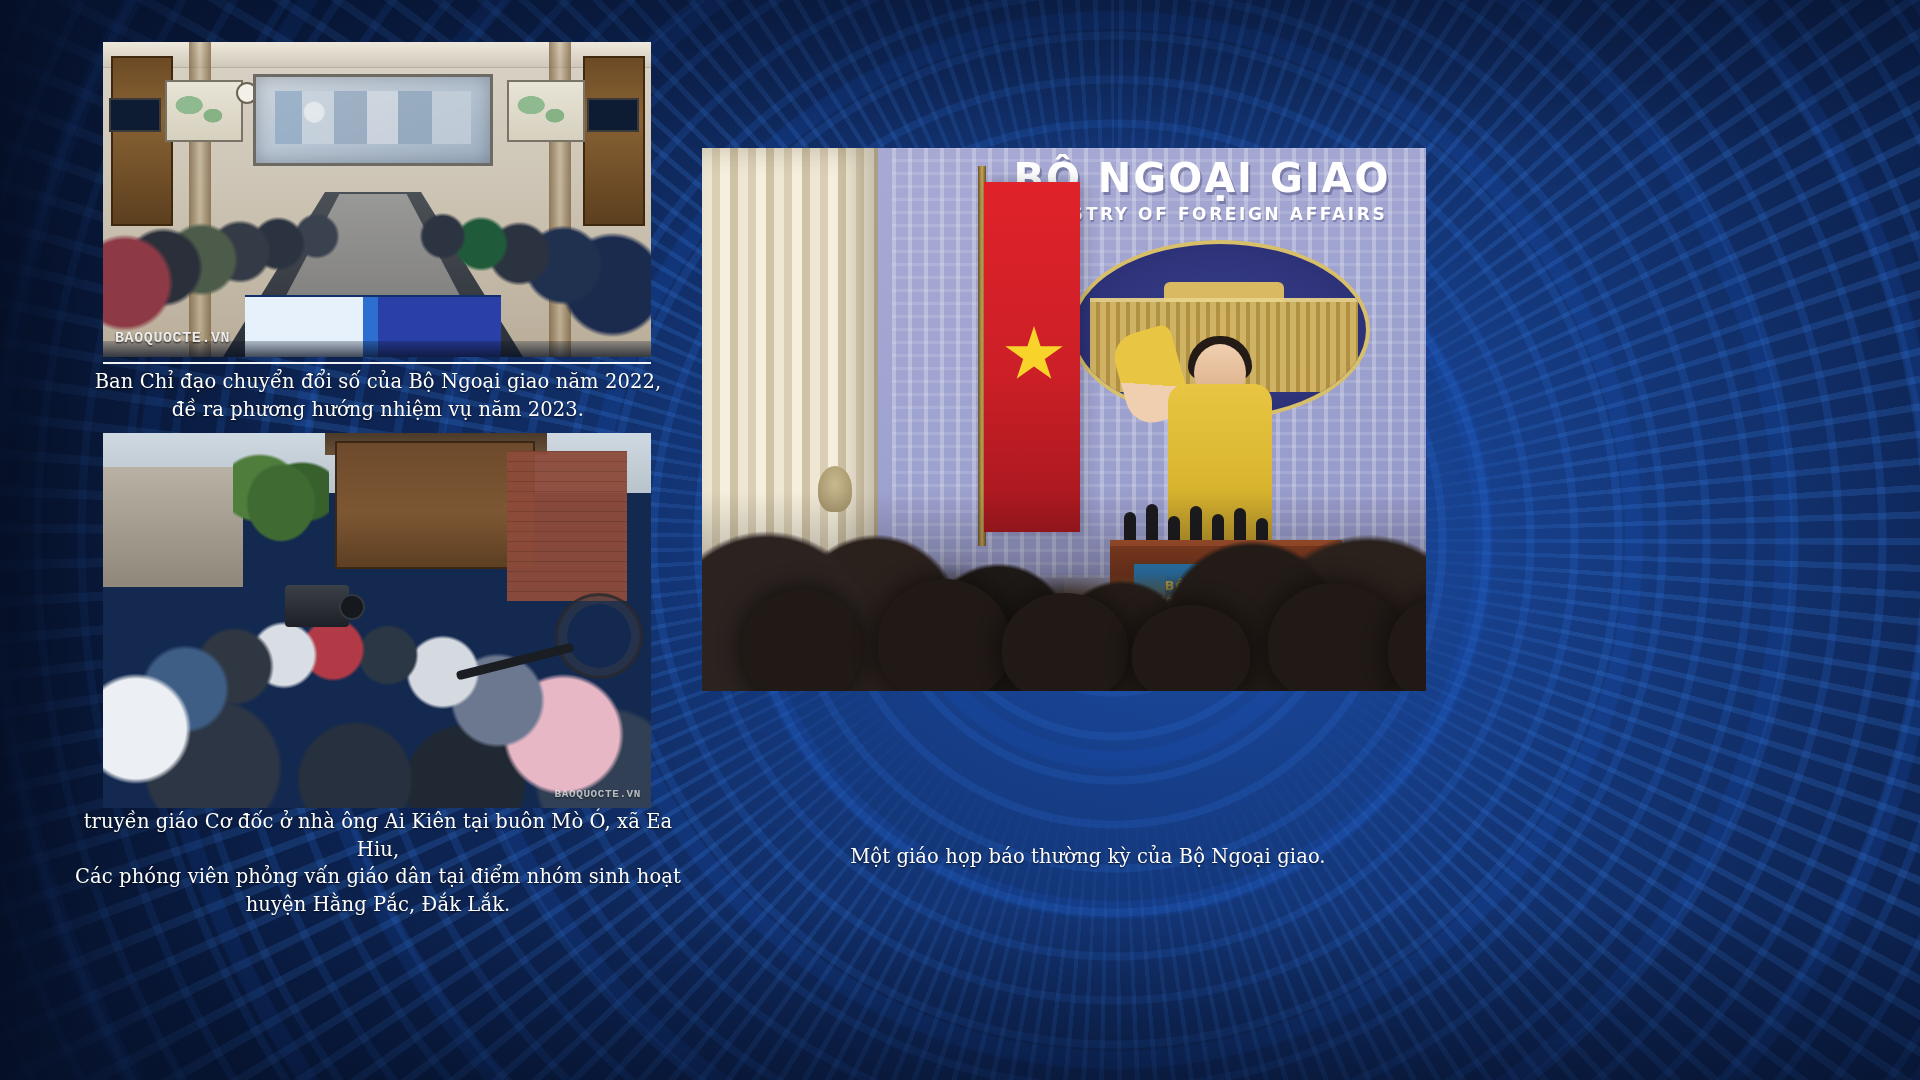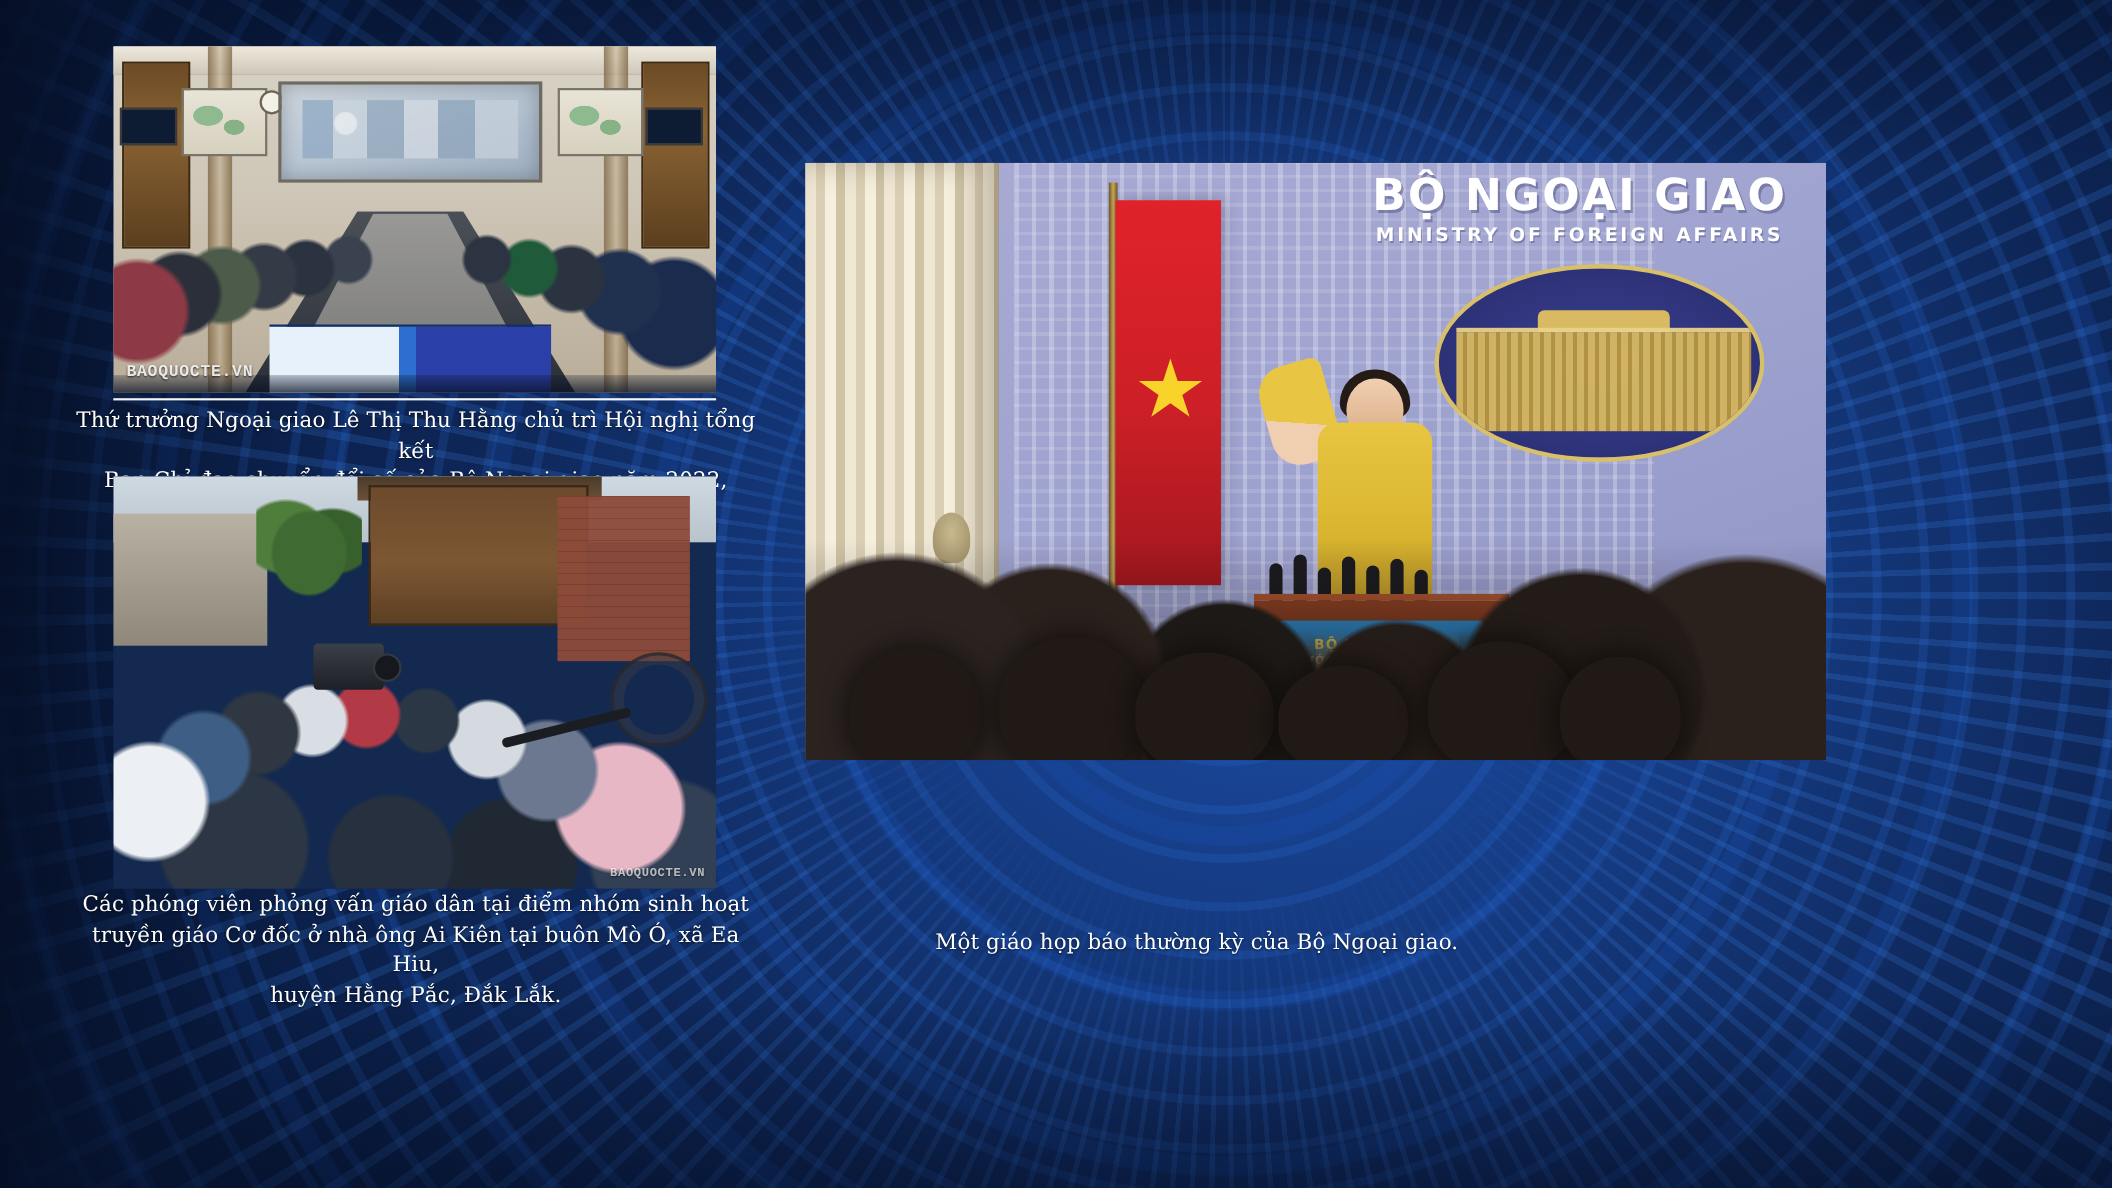--- a/index.html
+++ b/index.html
@@ -298,21 +298,21 @@
   .p2-cam:after{
     content:""; position:absolute; right:-16px; top:9px; width:22px; height:22px;
     border-radius:50%; background:#15181d; border:2px solid #343840;
   }
   .p2-mic{
     position:absolute; left:352px; top:224px; width:120px; height:9px;
     background:#1a1d22; transform: rotate(-14deg); border-radius:4px;
   }
 
   
-  #photo3 { left: 732px; top: 148px; width: 928px; height: 543px; }
+  #photo3 { left: 702px; top: 148px; width: 724px; height: 543px; }
   .p3-wall{
     position:absolute; inset:0;
     background: linear-gradient(160deg,#a9abd4 0%, #9fa3cf 45%, #8f93c4 100%);
   }
   .p3-pattern{
     position:absolute; left:190px; top:0; width:582px; height:430px;
     background:
       repeating-linear-gradient(90deg, rgba(255,255,255,.30) 0 4px, rgba(255,255,255,0) 4px 16px),
       repeating-linear-gradient(0deg, rgba(255,255,255,.16) 0 3px, rgba(255,255,255,0) 3px 13px);
     opacity:.85;
@@ -480,43 +480,42 @@
     <div class="p1-table2"></div>
     <div class="p1-people"></div>
     <div class="p1-bottomstrip"></div>
     <div class="p1-darkbar"></div>
     <div class="watermark" style="left:12px; bottom:10px;">BAOQUOCTE.VN</div>
   </div>
 
   <div class="rule" style="left:103px; top:362px; width:548px;"></div>
 
   <div class="cap" style="left:60px; top:368px; width:636px;">
-    <div>Thứ trưởng Ngoại giao Lê Thị Thu Hằng chủ trì Hội nghị tổng kết</div>
     <div>Ban Chỉ đạo chuyển đổi số của Bộ Ngoại giao năm 2022,</div>
     <div>đề ra phương hướng nhiệm vụ năm 2023.</div>
   </div>
 
   <div class="photo" id="photo2">
     <div class="p2-ground"></div>
     <div class="p2-sky"></div>
     <div class="p2-wallL"></div>
     <div class="p2-houseroof"></div>
     <div class="p2-house"></div>
     <div class="p2-brick"></div>
     <div class="p2-tree"></div>
     <div class="p2-bike"></div>
     <div class="p2-crowd"></div>
     <div class="p2-cam"></div>
     <div class="p2-mic"></div>
     <div class="watermark" style="right:10px; bottom:8px; font-size:11px; opacity:.75;">BAOQUOCTE.VN</div>
   </div>
 
   <div class="cap" style="left:60px; top:808px; width:636px;">
+    <div>truyền giáo Cơ đốc ở nhà ông Ai Kiên tại buôn Mò Ó, xã Ea Hiu,</div>
     <div>Các phóng viên phỏng vấn giáo dân tại điểm nhóm sinh hoạt</div>
-    <div>truyền giáo Cơ đốc ở nhà ông Ai Kiên tại buôn Mò Ó, xã Ea Hiu,</div>
     <div>huyện Hằng Pắc, Đắk Lắk.</div>
   </div>
 
   <div class="photo" id="photo3">
     <div class="p3-wall"></div>
     <div class="p3-pattern"></div>
 
     <div class="p3-title">BỘ NGOẠI GIAO</div>
     <div class="p3-sub">MINISTRY OF FOREIGN AFFAIRS</div>
 

